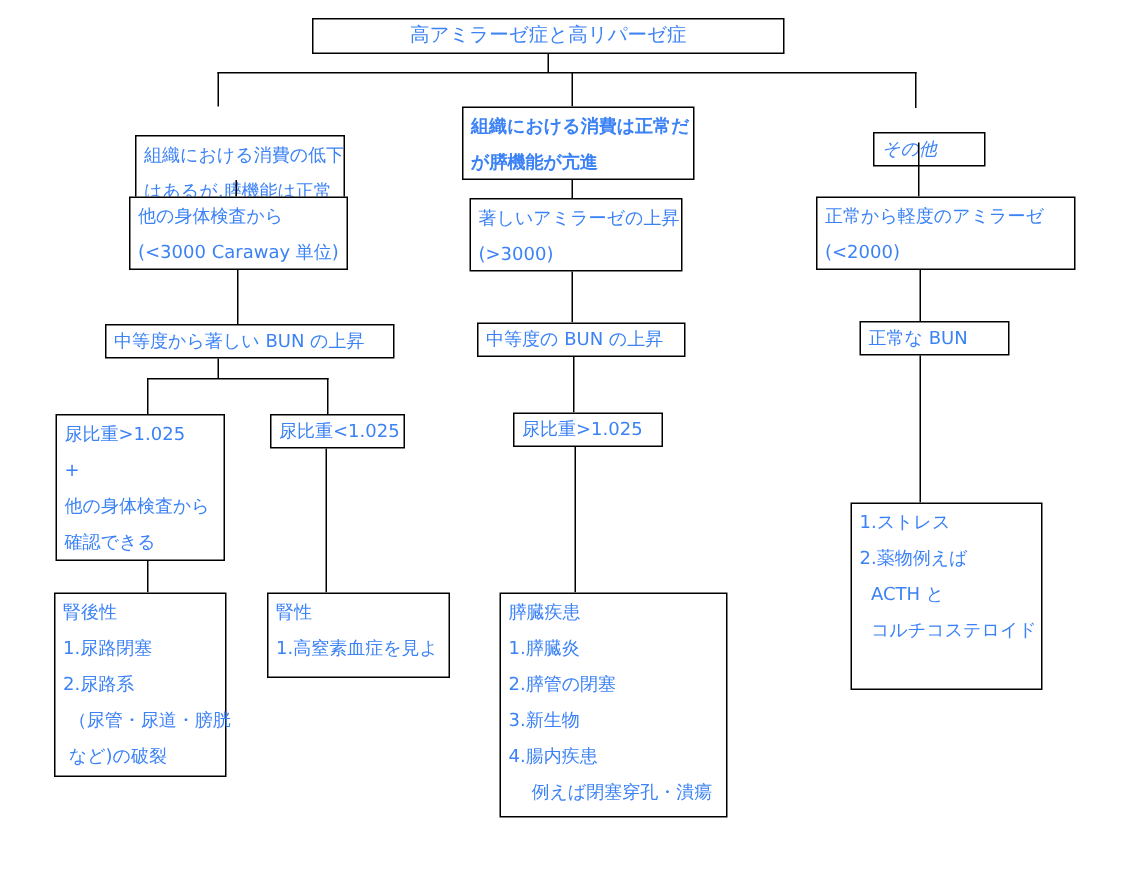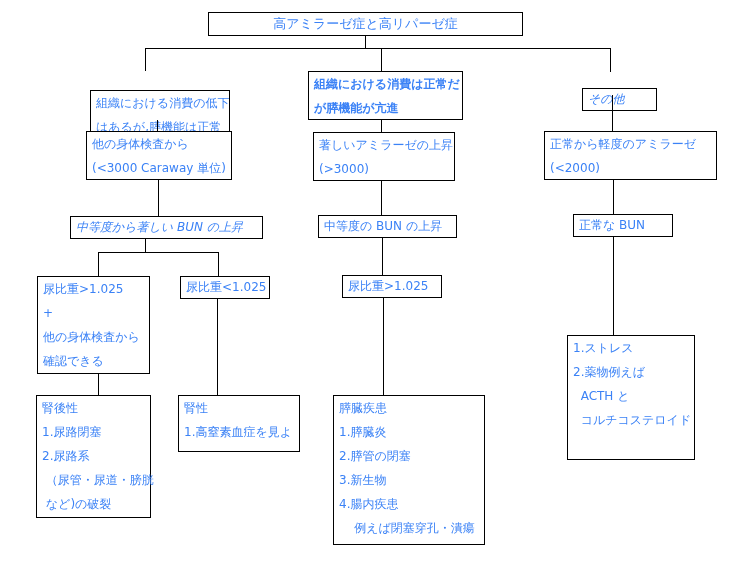--- a/index.html
+++ b/index.html
@@ -73,21 +73,21 @@
   </div>
   <div class="box" style="left:544px;top:131px;width:173px;height:49px;">
     <div class="line">正常から軽度のアミラーゼ</div>
     <div class="line">(&lt;2000)</div>
   </div>
 
   <div class="vline" style="left:158px;top:180px;height:36px;"></div>
   <div class="vline" style="left:381px;top:181px;height:34px;"></div>
   <div class="vline" style="left:613px;top:180px;height:34px;"></div>
 
-  <div class="box compact" style="left:70px;top:216px;width:193px;height:23px;font-style:italic;">
+  <div class="box compact" style="left:70px;top:216px;width:193px;height:23px;">
     <div class="line">中等度から著しい BUN の上昇</div>
   </div>
   <div class="box compact" style="left:318px;top:215px;width:139px;height:23px;">
     <div class="line">中等度の BUN の上昇</div>
   </div>
   <div class="box compact" style="left:573px;top:214px;width:100px;height:23px;">
     <div class="line">正常な BUN</div>
   </div>
 
   <div class="vline" style="left:145px;top:239px;height:13px;"></div>

